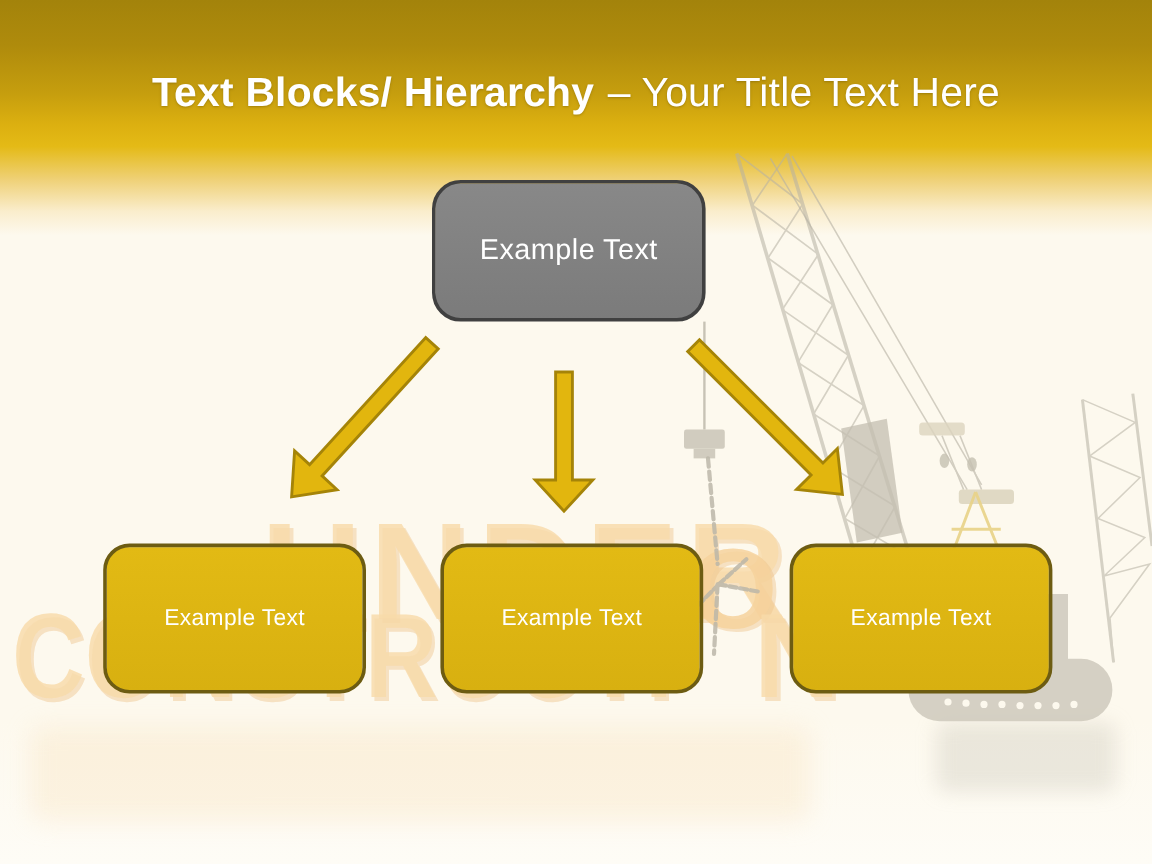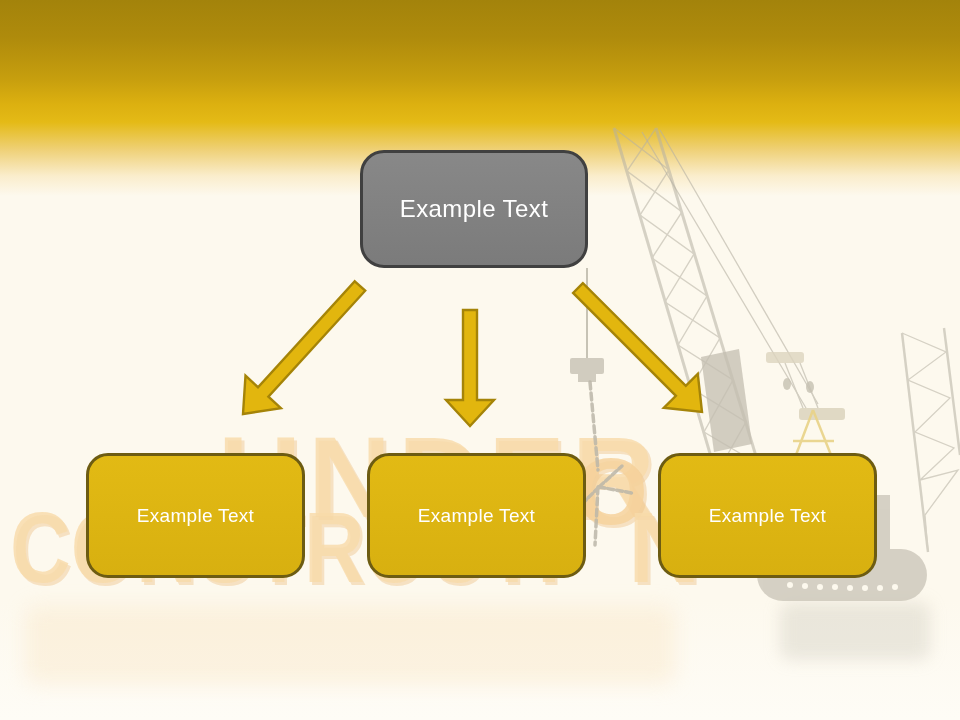--- a/index.html
+++ b/index.html
@@ -141,20 +141,23 @@
   </svg>
 
   <svg class="arrow-svg" width="960" height="720" viewBox="0 0 960 720">
     <g fill="#e2b60e" stroke="#a58408" stroke-width="2.4" stroke-linejoin="miter">
       <polygon points="354.8,281.3 365.2,290.7 268.4,396.6 280.9,408.1 243,414 245.5,375.7 258.0,387.2"></polygon>
       <polygon points="463,310 477,310 477,400 494,400 470,426 446,400 463,400"></polygon>
       <polygon points="582.9,283.1 573.1,292.9 675.9,395.8 663.8,407.8 702,412 697.8,373.8 685.8,385.9"></polygon>
     </g>
   </svg>
 
+  <div class="slide-title">
+    <span class="bold">Text Blocks/ Hierarchy</span><span class="regular">– Your Title Text Here</span>
+  </div>
 
   <div class="root-box">
     <span>Example Text</span>
   </div>
 
   <div class="child-box child-1">
     <span>Example Text</span>
   </div>
   <div class="child-box child-2">
     <span>Example Text</span>

